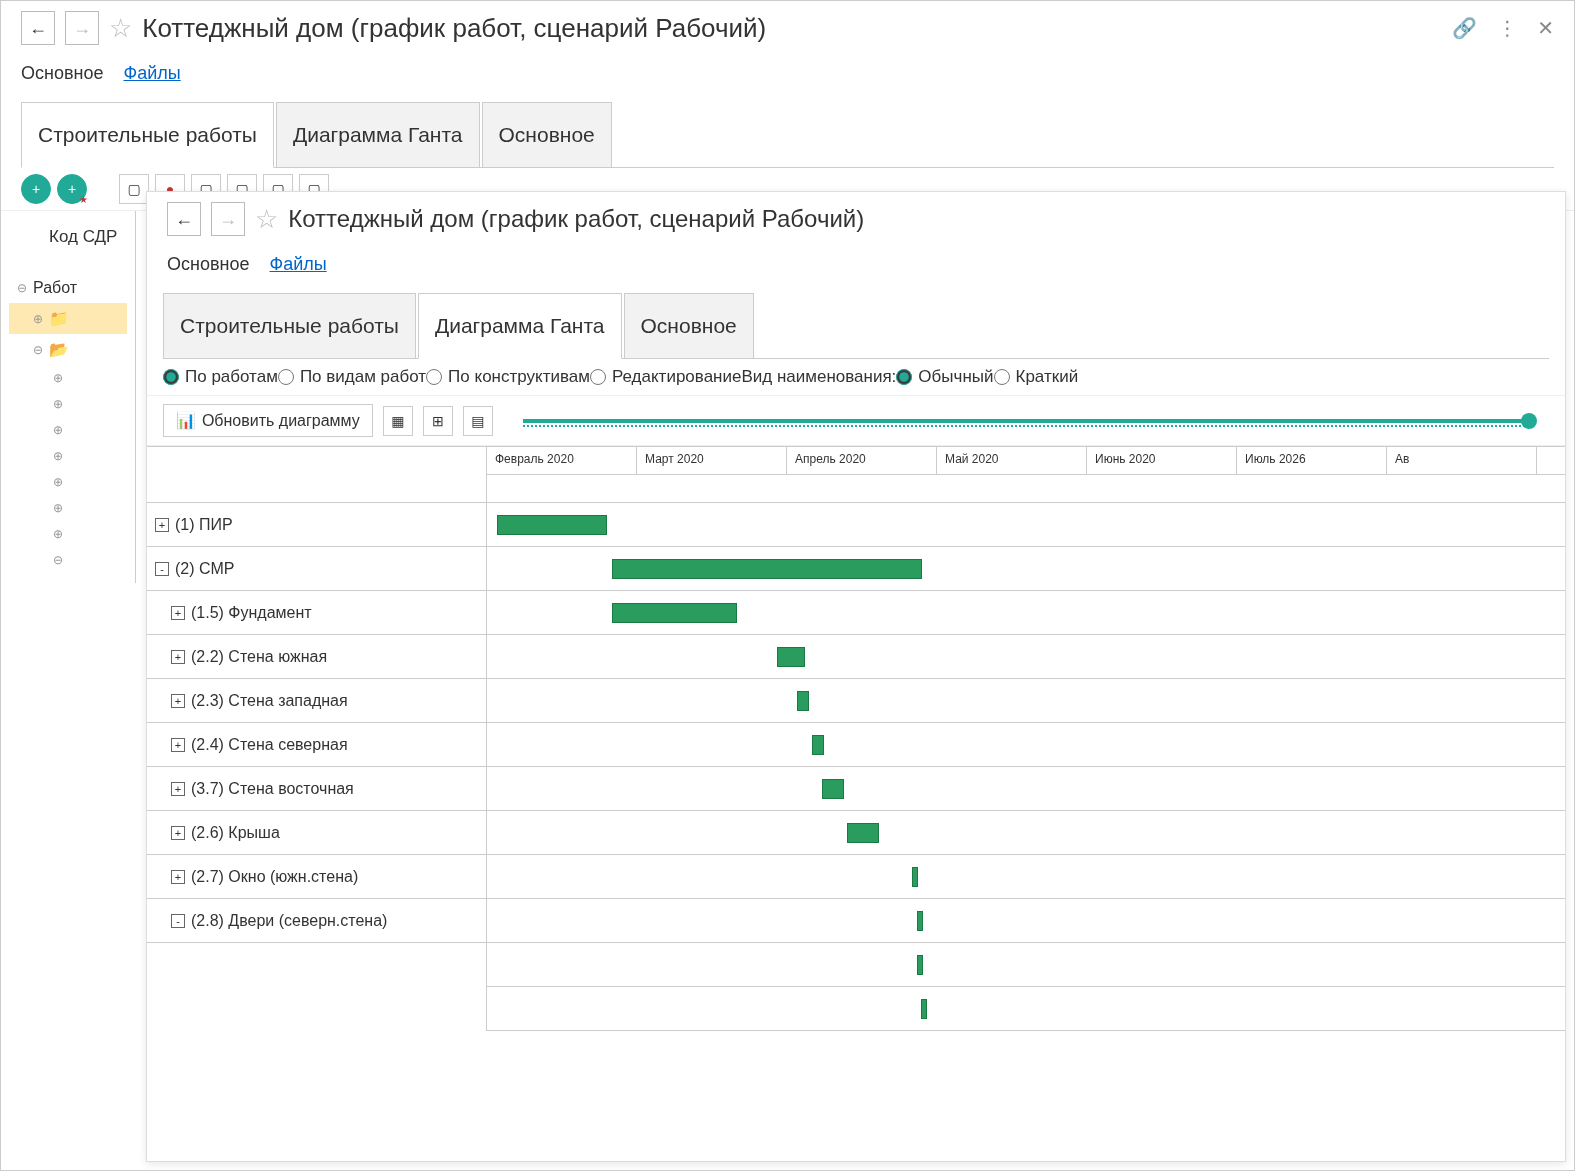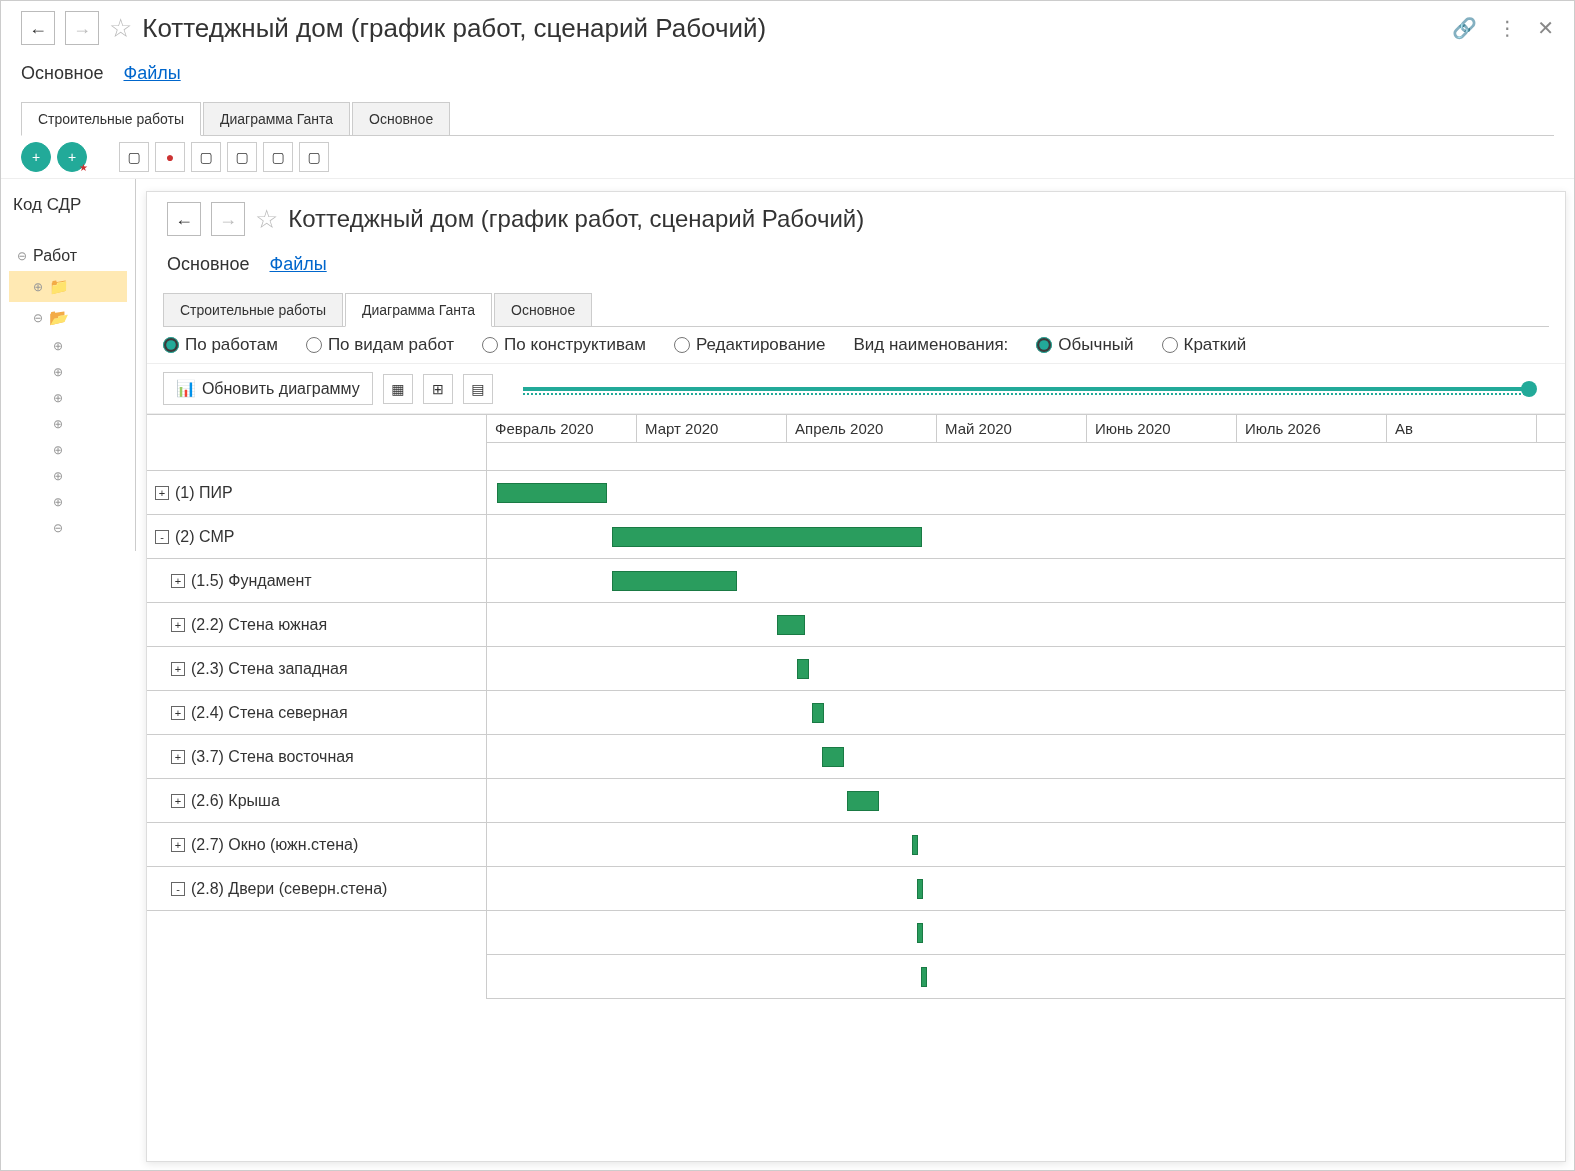--- a/index.html
+++ b/index.html
@@ -15,59 +15,59 @@
   .hdr-icons { display: flex; gap: 20px; font-size: 20px; color: #888; }
   .hdr-icons span { cursor: pointer; }
   
   
   .subtabs { display: flex; gap: 20px; padding: 8px 20px; font-size: 18px; }
   .subtabs span { cursor: pointer; }
   .link { color: #0066cc; text-decoration: underline; }
   
   
   .tabs { display: flex; border-bottom: 1px solid #ccc; margin: 10px 20px 0; }
-  .tab { padding: 8px 16px; border: 1px solid #ccc; border-bottom: none; background: #f2f2f2; cursor: pointer; margin-right: 2px; font-size: 14px; }
+  .tab { padding: 20px 16px; border: 1px solid #ccc; border-bottom: none; background: #f2f2f2; cursor: pointer; margin-right: 2px; font-size: 21px; }
   .tab.active { background: #fff; border-bottom: 1px solid #fff; margin-bottom: -1px; }
   
   
   .toolbar { display: flex; align-items: center; padding: 6px 20px; gap: 6px; border-bottom: 1px solid #eee; }
   .tbtn { width: 30px; height: 30px; border: 1px solid #ccc; background: #fff; display: flex; align-items: center; justify-content: center; cursor: pointer; font-size: 14px; }
   .tbtn.green { background: #2a9; color: #fff; border-color: #2a9; border-radius: 50%; }
   .tbtn.red { color: #c33; }
   
   
   .content { display: flex; }
   .sidebar { width: 135px; border-right: 1px solid #ccc; padding: 10px 8px; font-size: 16px; }
-  .sidebar .hdr-col { font-size: 17px; padding: 6px 4px; }
+  .sidebar .hdr-col { font-size: 17px; padding: 6px 4px; margin-left: 36px; }
   .sidebar .row { padding: 6px 8px; display: flex; align-items: center; gap: 6px; }
   .sidebar .folder { color: #e8a838; }
   .sidebar .tree-icon { color: #999; font-size: 12px; }
   
   
   .inner { position: absolute; left: 145px; top: 190px; right: 8px; bottom: 8px; background: #fff; border: 1px solid #ddd; box-shadow: 0 2px 8px rgba(0,0,0,0.1); }
   
   
-  .radio-row { display: flex; align-items: flex-start; gap: 28px; padding: 8px 16px; font-size: 17px; border-bottom: 1px solid #eee; }
+  .radio-row { display: flex; align-items: flex-start; gap: 0; padding: 8px 16px; font-size: 17px; border-bottom: 1px solid #eee; }
   .radio { display: flex; align-items: center; gap: 6px; cursor: pointer; }
   .radio input { accent-color: #2a9; width: 16px; height: 16px; }
   
   
   .gantt-tb { display: flex; align-items: center; gap: 10px; padding: 8px 16px; border-bottom: 1px solid #eee; }
   .btn-txt { border: 1px solid #ccc; padding: 6px 12px; background: #fff; cursor: pointer; display: flex; align-items: center; gap: 6px; font-size: 16px; }
   .slider { flex: 1; height: 4px; background: #2a9; position: relative; margin: 0 20px; }
   .slider::after { content: ''; position: absolute; right: -8px; top: -6px; width: 16px; height: 16px; border-radius: 50%; background: #2a9; }
   .slider-dots { position: absolute; top: 6px; left: 0; right: 0; border-top: 2px dotted #2a9; }
   
   
   .gantt { display: flex; border-top: 1px solid #ccc; }
   .gantt-left { width: 340px; border-right: 1px solid #ccc; }
   .gantt-right { flex: 1; overflow: hidden; }
   .gcol-hdr { height: 56px; border-bottom: 1px solid #ccc; }
   .months { display: flex; height: 28px; border-bottom: 1px solid #ccc; }
-  .month { flex: 0 0 150px; border-right: 1px solid #ccc; padding: 5px 8px; font-size: 15px; }
+  .month { flex: 0 0 150px; border-right: 1px solid #ccc; padding: 5px 8px; font-size: 12px; }
   .grow { height: 44px; border-bottom: 1px solid #ccc; display: flex; align-items: center; padding: 0 8px; font-size: 16px; }
   .grow.indent1 { padding-left: 24px; }
   .grow.indent2 { padding-left: 56px; }
   .tree-exp { display: inline-block; width: 14px; height: 14px; border: 1px solid #666; font-size: 11px; line-height: 12px; text-align: center; margin-right: 6px; }
   .bars { position: relative; }
   .bar-row { height: 44px; border-bottom: 1px solid #ccc; position: relative; }
   .bar { position: absolute; top: 12px; height: 20px; background: #2a9d5e; border: 1px solid #1a7a44; }
 </style>
 </head>
 <body>

